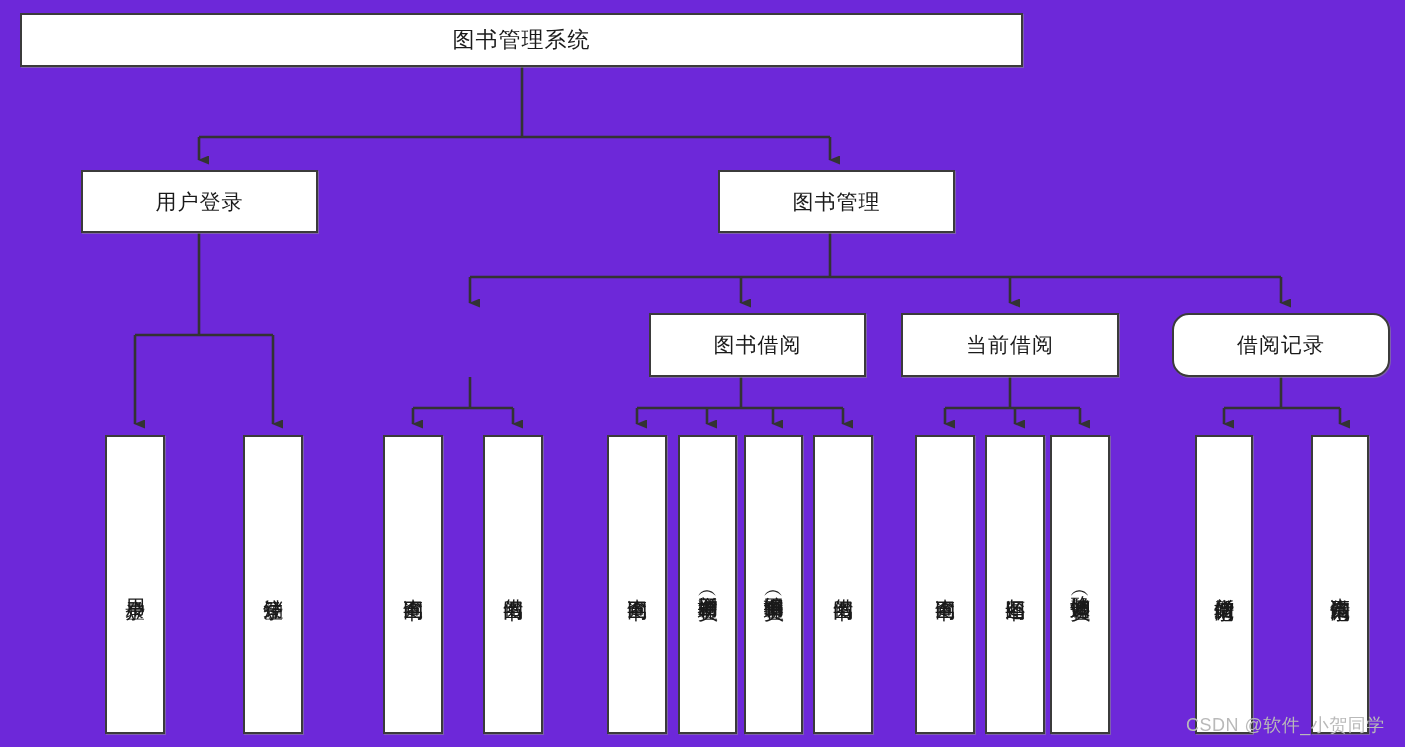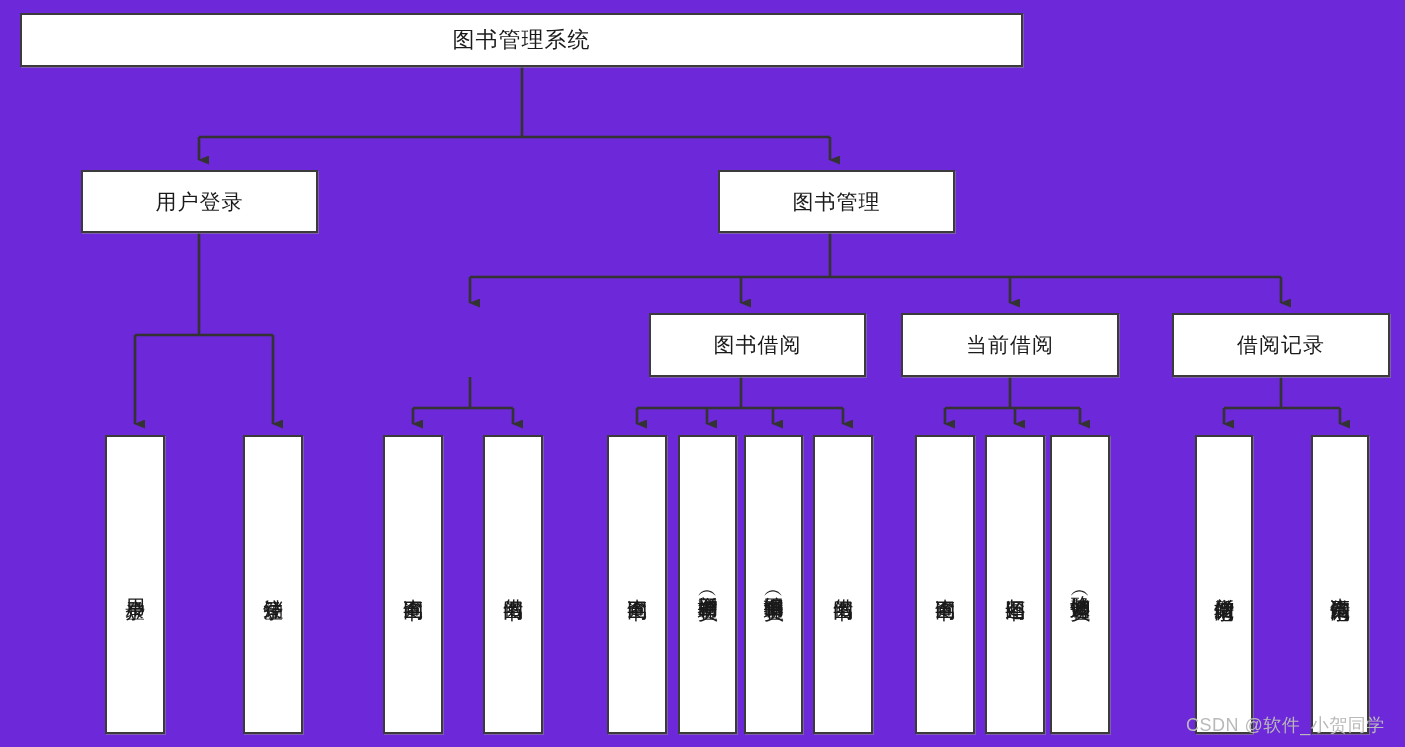--- a/index.html
+++ b/index.html
@@ -137,21 +137,21 @@
 
 
   <div class="node h" style="left:633px; top:313px; width:217px; height:64px;margin-left:16px;">
     <span>图书借阅</span>
   </div>
 
   <div class="node h" style="left:901px; top:313px; width:218px; height:64px;">
     <span>当前借阅</span>
   </div>
 
-  <div class="node h" style="left:1172px; top:313px; width:218px; height:64px;">
+  <div class="node h" style="left:1172px; top:313px; width:218px; height:64px;border-radius:17px;">
     <span>借阅记录</span>
   </div>
 
   <div class="node v" style="left:105px; top:435px; width:60px; height:299px;">
     <span class="vtext">用户登录</span>
   </div>
 
   <div class="node v" style="left:243px; top:435px; width:60px; height:299px;">
     <span class="vtext">注销登录</span>
   </div>

